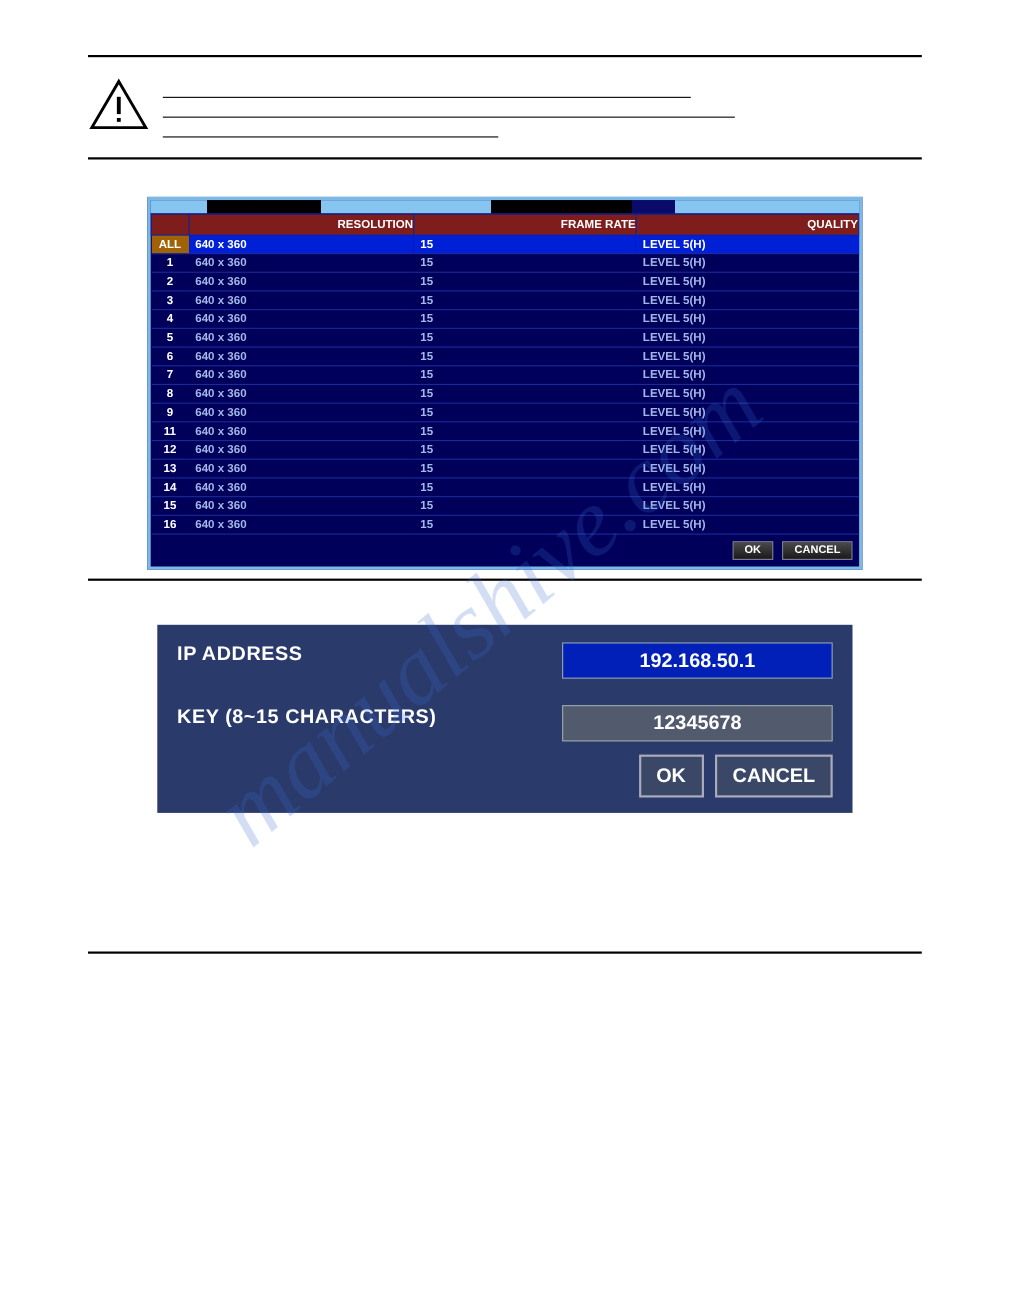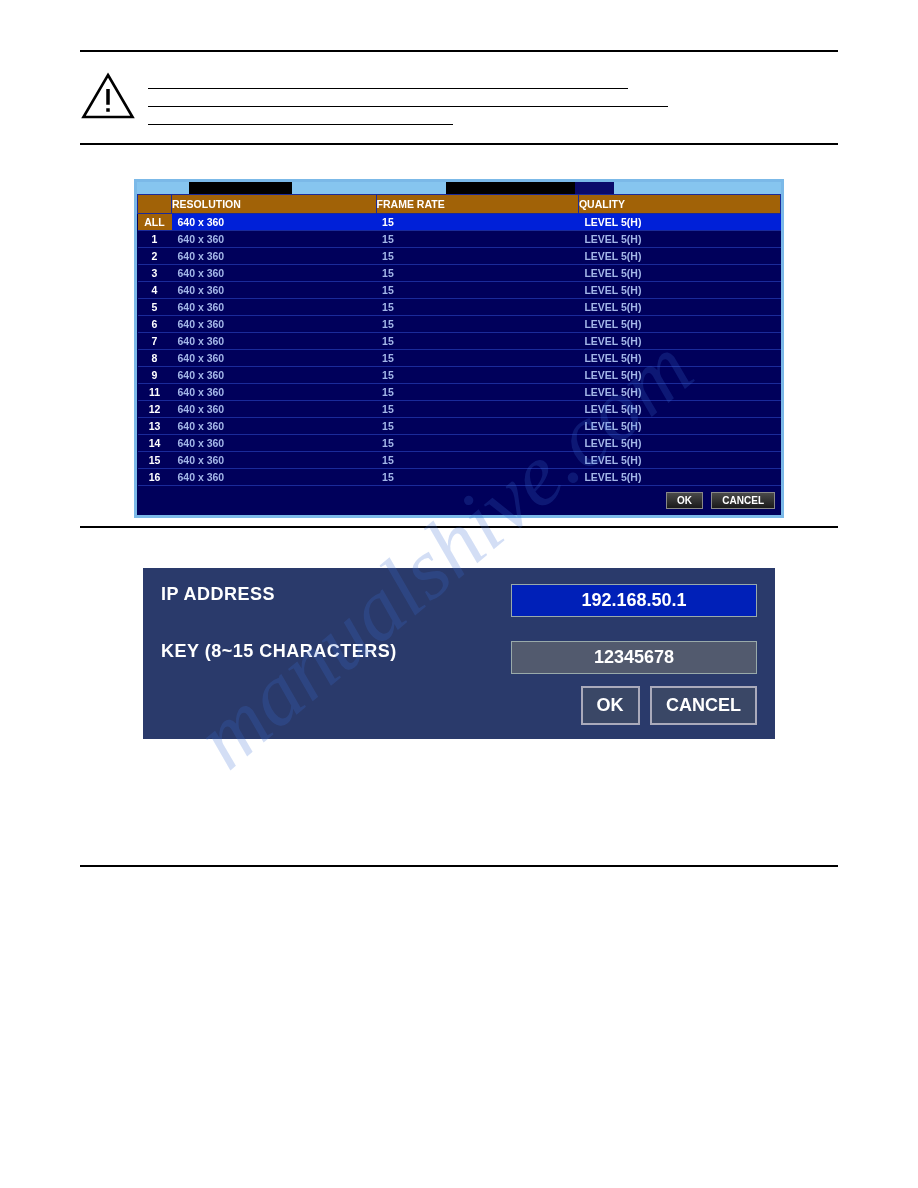--- a/index.html
+++ b/index.html
@@ -33,25 +33,25 @@
     border: 3px solid #7bb9e8;
     background: #00005b;
     position: relative;
   }
   .dvr-top-strip {
     height: 12px;
     background: linear-gradient(90deg,#86c5ef 0%,#86c5ef 8%,#000 8%,#000 24%,#86c5ef 24%,#86c5ef 48%,#000 48%,#000 68%,#0a0a6a 68%,#0a0a6a 74%,#86c5ef 74%,#86c5ef 100%);
   }
   table.dvr { width: 100%; border-collapse: collapse; font-size: 10.5px; color: #fff; }
   table.dvr th {
-    background: #a16207;
+    background: #7f1d1d;
     font-weight: bold;
     padding: 3px 0;
     border: 1px solid #1a2a9a;
-    text-align: left;
+    text-align: right;
   }
   table.dvr td {
     border-top: 1px solid #1a2a9a;
     border-bottom: 1px solid #1a2a9a;
     padding: 2px 6px;
     white-space: nowrap;
     color: #a3b6e8;
     font-weight: bold;
   }
   table.dvr tr td:first-child {

